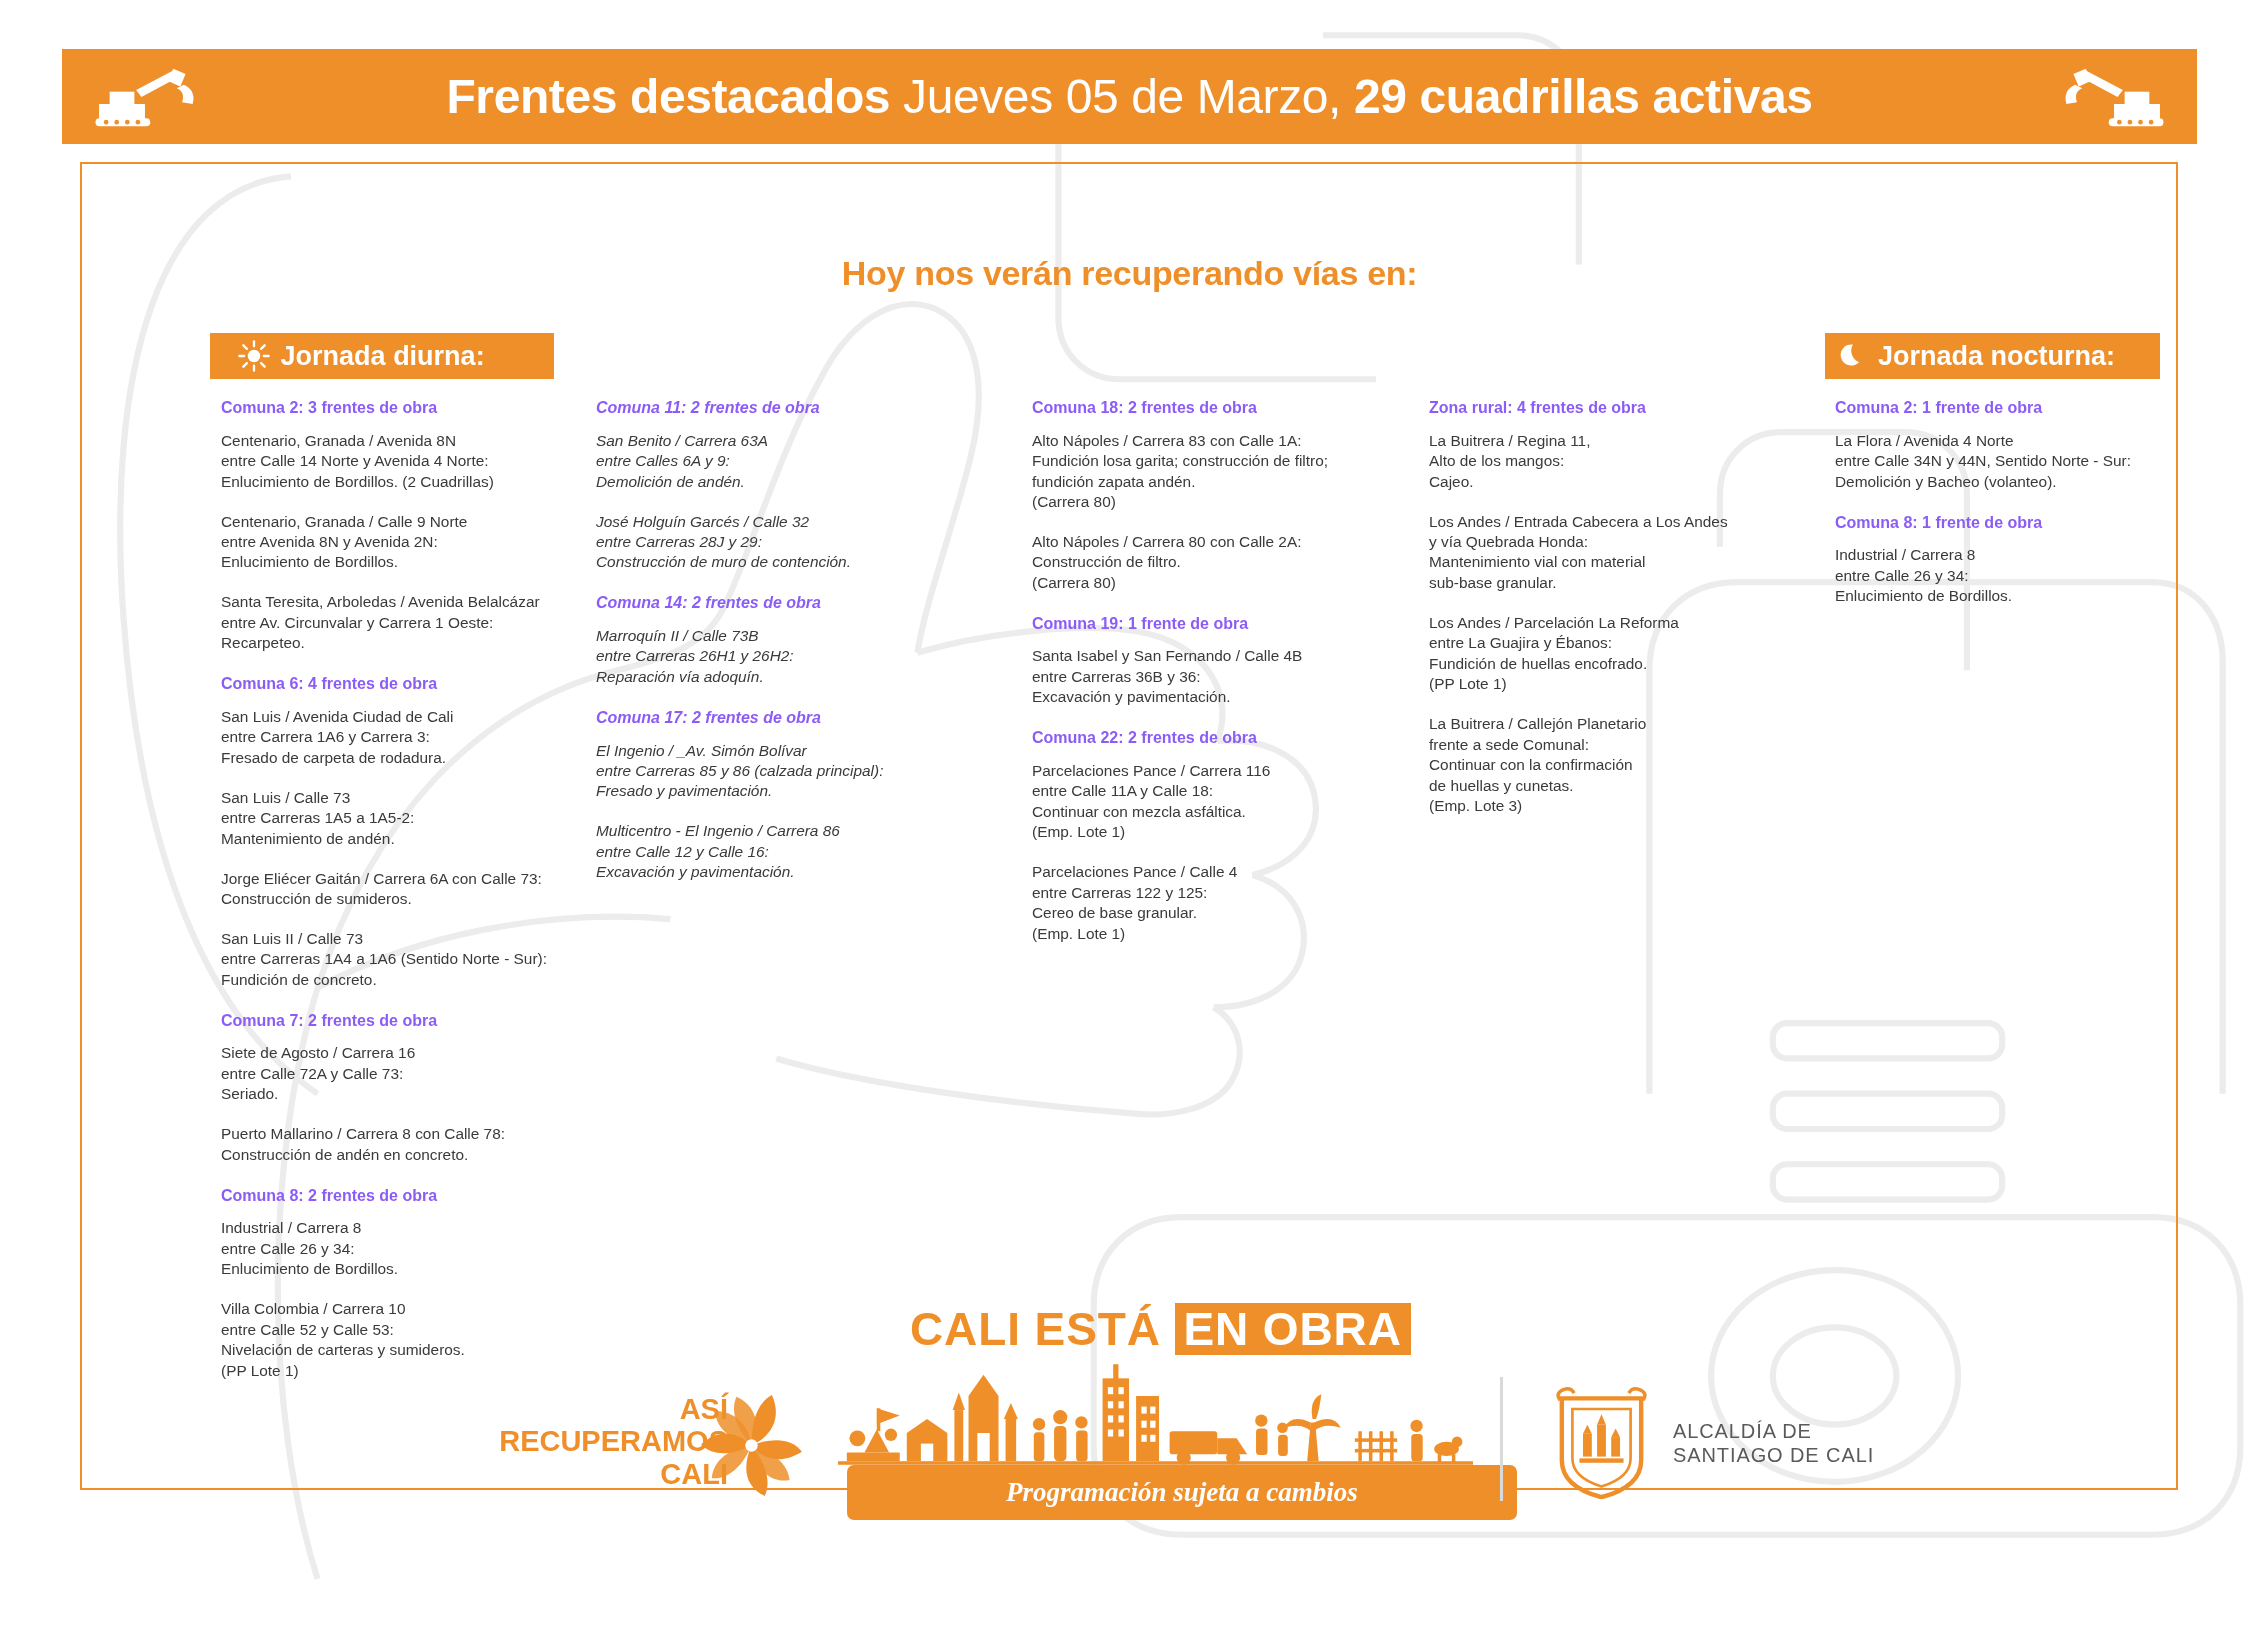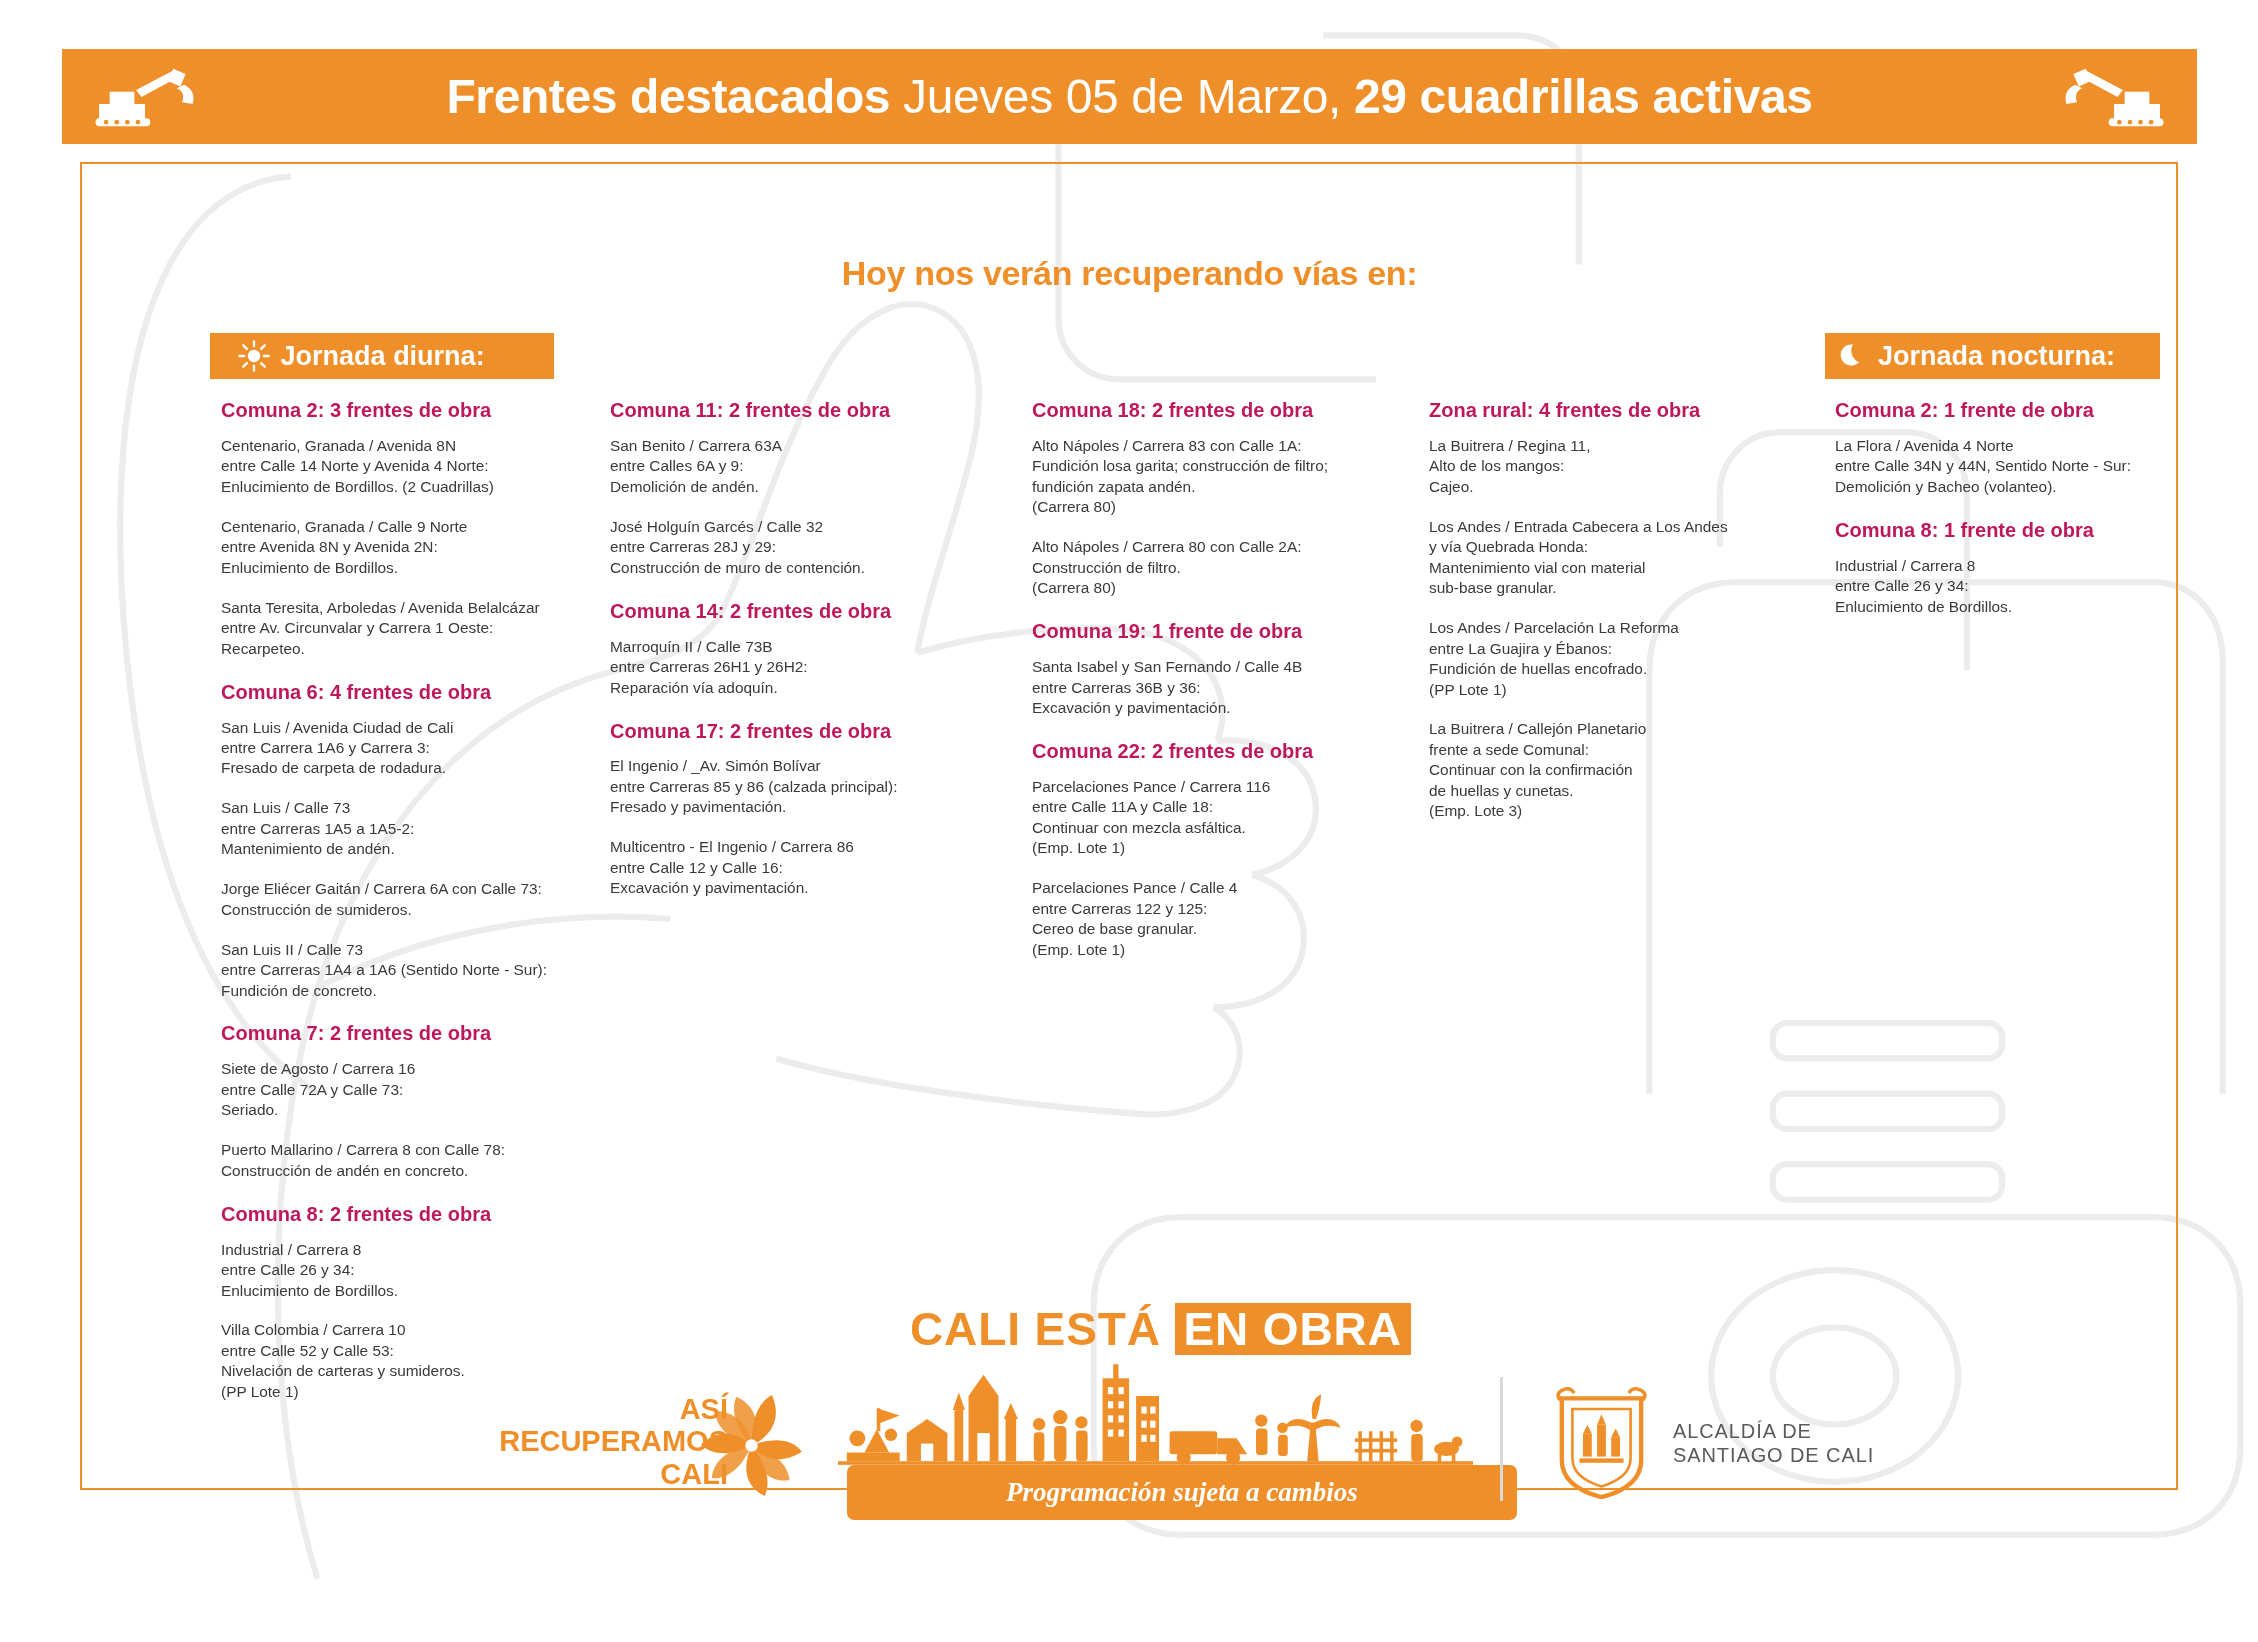--- a/index.html
+++ b/index.html
@@ -109,29 +109,29 @@
   .chip.nocturna { left: 1763px; top: 284px; width: 335px; }
 
   
   .col {
     position: absolute;
     top: 348px;
     font-size: 15.4px;
     line-height: 1.33;
   }
   .col.c1 { left: 159px; width: 344px; }
-  .col.c2 { left: 548px; width: 353px; }
+  .col.c2 { left: 534px; width: 353px; font-style: italic; }
   .col.c3 { left: 970px; width: 353px; }
   .col.c4 { left: 1367px; width: 353px; }
   .col.c5 { left: 1773px; width: 326px; }
 
   .grp-title {
     font-weight: 700;
-    font-size: 20px;
-    color: #be185d;
+    font-size: 16px;
+    color: #8b5cf6;
     margin: 0 0 12.4px 0;
   }
   .entry {
     margin: 0 0 19.4px 0;
     white-space: pre-line;
     color: #3a3a3a;
   }
 
   
   .asi {

